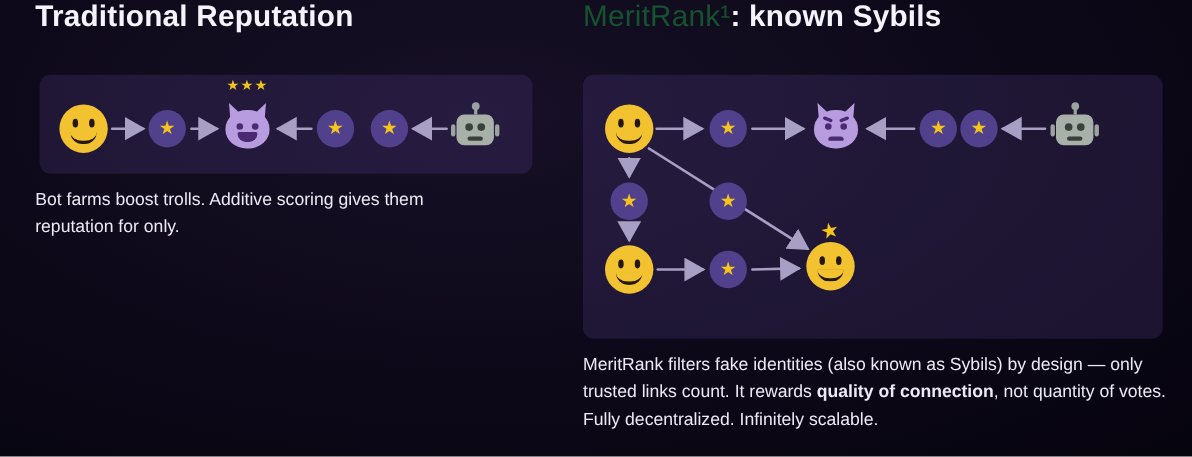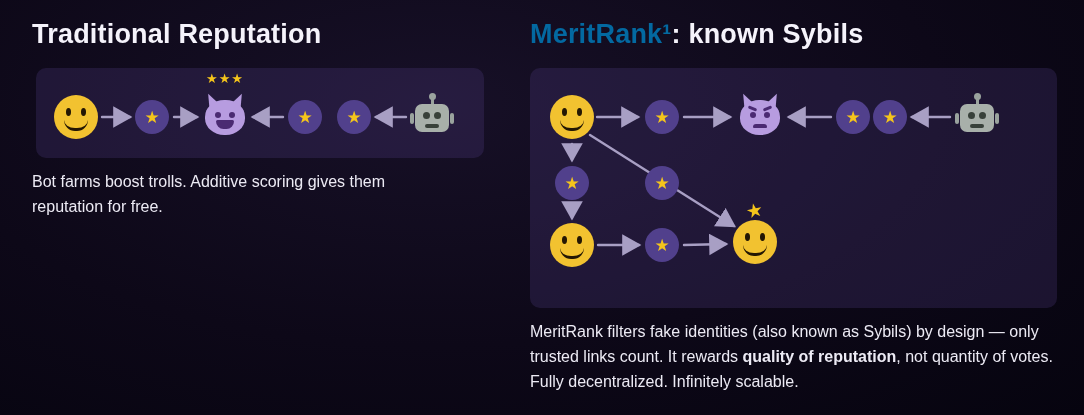--- a/index.html
+++ b/index.html
@@ -7,22 +7,22 @@
   body {
     font-family: "Liberation Sans", "DejaVu Sans", sans-serif;
     background: radial-gradient(ellipse at 40% 25%, #171027 0%, #0d0818 55%, #06040f 100%);
     color:#f0eef6;
     position:relative;
   }
   .col { position:absolute; top:0; }
   .col.left  { left:32px;  width:460px; }
   .col.right { left:530px; width:530px; }
 
-  h1 { font-size:27px; font-weight:600; letter-spacing:.2px; color:#f5f3fb; margin-top:19px; }
-  h1 .accent { color:#0369a1; font-weight:700; }
+  h1 { font-size:27px; font-weight:600; letter-spacing:.2px; color:#f5f3fb; }
+  h1 .accent { color:#14532d; font-weight:400; }
 
   .diagram {
     position:absolute; border-radius:10px;
     background: rgba(94,72,156,.22);
   }
   .diagram.trad { left:4px; top:68px; width:448px; height:90px; }
   .diagram.merit{ left:0px; top:68px; width:527px; height:240px; }
 
   .caption { position:absolute; font-size:16px; line-height:1.55; color:#eceaf4; }
   .caption.trad  { left:0; top:170px; width:420px; }
@@ -134,21 +134,21 @@
         <i class="antenna"></i>
         <i class="ear l"></i>
         <i class="ear r"></i>
       <i class="head"></i>
         <i class="eye l"></i>
         <i class="eye r"></i>
         <i class="mouth"></i>
     </div>
   </div>
 
-  <p class="caption trad">Bot farms boost trolls. Additive scoring gives them reputation for free.</p>
+  <p class="caption trad">Bot farms boost trolls. Additive scoring gives them reputation for only.</p>
 </div>
 
 <div class="col right">
   <h1><span class="accent">MeritRank¹</span><span>: known Sybils</span></h1>
 
   <div class="diagram merit">
     <svg class="edges" width="527" height="240" viewBox="0 0 527 240">
       <defs>
         <marker id="ah2" markerWidth="10" markerHeight="10" refX="7" refY="4.5" orient="auto">
           <path d="M0,0 L8,4.5 L0,9 Z" fill="#A89FC4"></path>
@@ -225,14 +225,14 @@
     </div>
 
     <div class="crown-star" style="left:216px;top:133px">★</div>
     <div class="node smiley" style="left:203px;top:152px">
       <i class="eye l"></i>
         <i class="eye r"></i>
         <i class="mouth"></i>
     </div>
   </div>
 
-  <p class="caption merit"><span>MeritRank filters fake identities (also known as Sybils) by design — only trusted links count. It rewards </span><b>quality of reputation</b><span>, not quantity of votes. Fully decentralized. Infinitely scalable.</span></p>
+  <p class="caption merit"><span>MeritRank filters fake identities (also known as Sybils) by design — only trusted links count. It rewards </span><b>quality of connection</b><span>, not quantity of votes. Fully decentralized. Infinitely scalable.</span></p>
 </div>
 
 </body></html>

